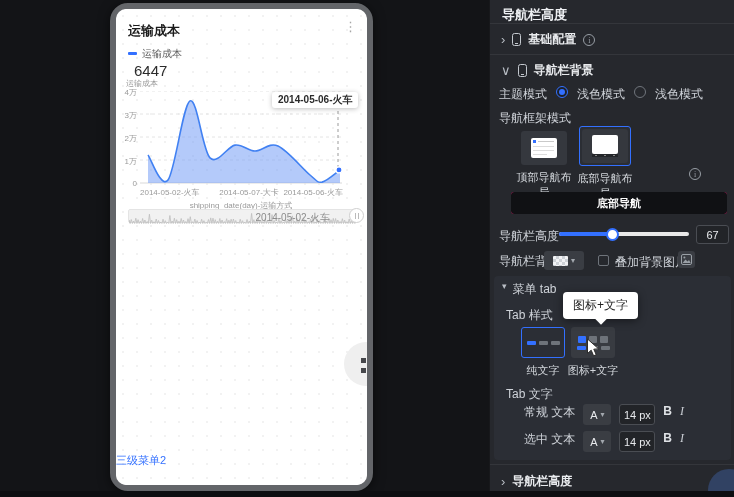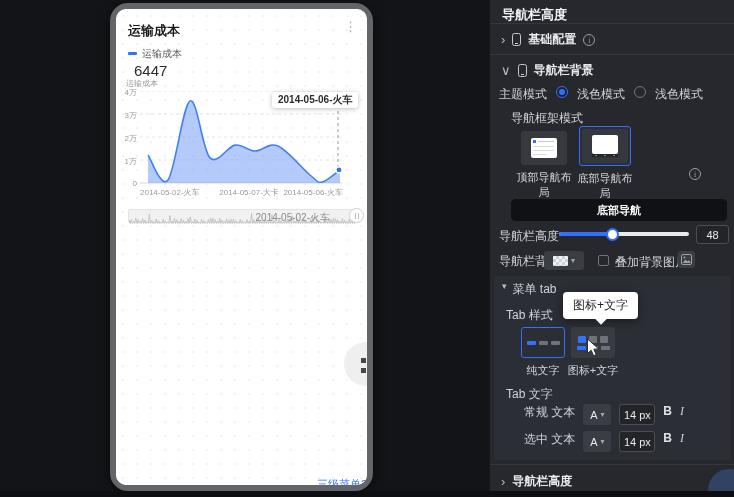--- a/index.html
+++ b/index.html
@@ -33,21 +33,21 @@
   }
   .minimap{
     position:absolute;background:#f1f1f1;border:1px solid #e4e4e4;border-radius:2px;box-sizing:border-box;
   }
   .minimap-label{position:absolute;right:26px;top:1px;font-size:10px;color:#8c8c8c;}
   .mm-handle{
     position:absolute;width:15px;height:15px;border-radius:50%;background:#fff;
     border:1px solid #cfcfcf;box-sizing:border-box;display:flex;align-items:center;justify-content:center;gap:2px;
   }
   .mm-handle i{display:block;width:1px;height:6px;background:#bbb;}
-  .footer-link{position:absolute;left:0;width:100%;text-align:right;font-size:11px;margin-top:24px;}
+  .footer-link{position:absolute;left:0;width:100%;text-align:left;font-size:11px;}
   .edge-circle{position:absolute;border-radius:50%;background:#efefef;}
   .edge-sq{position:absolute;width:5px;height:5px;background:#46474b;}
   
   .panel{
     position:absolute;left:489px;top:0;width:245px;height:497px;background:#26282d;
     border-left:1px solid #17181b;box-sizing:border-box;color:#cfd3d9;font-size:12px;
   }
   .panel .divider{position:absolute;left:0;right:0;height:1px;background:#34363b;}
   .p-title{position:absolute;left:12px;top:6px;font-size:13px;font-weight:bold;color:#eef0f3;}
   .sec-head{position:absolute;display:flex;align-items:center;gap:7px;cursor:default;}
@@ -57,21 +57,21 @@
   .phone-ico:after{content:"";position:absolute;left:2px;right:2px;bottom:1px;height:1px;background:#c4c9cf;}
   .info-ico{width:12px;height:12px;border:1px solid #979da4;border-radius:50%;color:#979da4;
     font-size:8px;line-height:11px;text-align:center;font-family:"Liberation Serif",serif;box-sizing:border-box;}
   .radio{width:12px;height:12px;border-radius:50%;box-sizing:border-box;display:inline-block;}
   .radio.on{border:1px solid #3370ff;background:#1d2128;position:relative;}
   .radio.on:after{content:"";position:absolute;left:2px;top:2px;width:6px;height:6px;border-radius:50%;background:#3370ff;}
   .radio.off{border:1px solid #70757c;background:transparent;}
   .tile{width:46px;height:34px;background:#35383e;border-radius:3px;position:relative;}
   .tile-sel-wrap{border:1px solid #3370ff;border-radius:3px;padding:2px;background:#2b2e34;}
   .opt-label{font-size:11px;color:#d4d8dd;text-align:center;}
-  .seg{position:absolute;display:flex;background:#be185d;border-radius:3px;overflow:hidden;margin-top:7px;}
+  .seg{position:absolute;display:flex;background:#be185d;border-radius:3px;overflow:hidden;}
   .seg>div{flex:1;display:flex;align-items:center;justify-content:center;font-size:11px;color:#dfe2e6;}
   .seg>.sel{background:#101114;border-radius:3px;font-weight:bold;color:#fff;}
   .slider-track{position:absolute;height:4px;border-radius:2px;background:#e9e9e9;}
   .slider-fill{position:absolute;height:4px;border-radius:2px;background:#3370ff;}
   .slider-thumb{position:absolute;width:13px;height:13px;border-radius:50%;background:#fff;border:2px solid #3370ff;box-sizing:border-box;}
   .num-box{position:absolute;background:#222428;border:1px solid #4a4d53;border-radius:3px;
     color:#e8eaed;font-size:11px;display:flex;align-items:center;justify-content:center;box-sizing:border-box;}
   .dd-box{position:absolute;background:#3a3d43;border-radius:3px;display:flex;align-items:center;justify-content:center;gap:3px;box-sizing:border-box;}
   .dd-arrow{font-size:8px;color:#a3a8ae;}
   .checker{width:15px;height:10px;border-radius:1px;
@@ -134,20 +134,21 @@
       <path id="line-path" fill="none" stroke="#4181f2" stroke-width="1.6" d="M8.0,63.9 C11.3,68.1 21.0,98.0 28.0,89.0 C35.0,80.0 43.0,13.6 50.0,9.9 C57.1,6.2 62.5,59.6 70.0,66.9 C77.5,74.3 87.5,55.2 95.0,54.1 C102.5,52.9 107.8,59.9 114.9,60.0 C122.1,60.2 128.8,51.0 138.0,55.0 C147.2,59.0 162.7,77.9 170.0,84.0 C177.4,90.0 177.0,91.9 182.0,91.1 C186.9,90.2 197.0,80.9 200.0,78.9"></path>
       <line id="marker-line" stroke="#9b9b9b" stroke-width="1" stroke-dasharray="3,3" x1="198" x2="198" y1="14" y2="75.89"></line>
       <circle id="marker-dot" r="3" fill="#3370ff" stroke="#fff" stroke-width="1.2" cx="199" cy="78.89"></circle>
     </svg>
 
     <div class="chart-tooltip" style="left:156px;top:83px;">2014-05-06-火车</div>
 
     <span class="abs axis-sm" style="left:24px;top:178px;">2014-05-02-火车</span>
     <span class="abs axis-sm" style="left:78px;top:178px;width:110px;text-align:center;">2014-05-07-大卡</span>
     <span class="abs axis-sm" style="right:24px;top:178px;">2014-05-06-火车</span>
+    <span class="abs axis-sm" style="left:0;top:191px;width:250px;text-align:center;">shipping_date(day)-运输方式</span>
 
     <div class="minimap" style="left:12px;top:200px;width:229px;height:14px;">
       <svg width="227" height="12" viewBox="0 0 200 12" preserveAspectRatio="none">
         <path id="mm-noise" stroke="#bfbfbf" stroke-width="0.8" fill="none" d="M0,11 L0,8.0 L1,11.5 L2,7.5 L3,11.5 L4,9.0 L5,11.5 L6,6.2 L7,11.5 L8,7.7 L9,11.5 L10,9.2 L11,11.5 L12,6.5 L13,11.5 L14,8.0 L15,11.5 L16,9.5 L17,11.5 L18,2.2 L19,11.5 L20,8.2 L21,11.5 L22,9.7 L23,11.5 L24,7.0 L25,11.5 L26,8.5 L27,11.5 L28,10.0 L29,11.5 L30,7.2 L31,11.5 L32,8.7 L33,11.5 L34,10.2 L35,11.5 L36,3.5 L37,11.5 L38,9.0 L39,11.5 L40,6.2 L41,11.5 L42,7.7 L43,11.5 L44,9.2 L45,11.5 L46,6.5 L47,11.5 L48,8.0 L49,11.5 L50,9.5 L51,11.5 L52,6.7 L53,11.5 L54,4.7 L55,11.5 L56,9.7 L57,11.5 L58,7.0 L59,11.5 L60,8.5 L61,11.5 L62,10.0 L63,11.5 L64,7.2 L65,11.5 L66,8.7 L67,11.5 L68,10.2 L69,11.5 L70,7.5 L71,11.5 L72,5.9 L73,11.5 L74,6.2 L75,11.5 L76,7.7 L77,11.5 L78,9.2 L79,11.5 L80,6.5 L81,11.5 L82,8.0 L83,11.5 L84,9.5 L85,11.5 L86,6.7 L87,11.5 L88,8.2 L89,11.5 L90,7.2 L91,11.5 L92,7.0 L93,11.5 L94,8.5 L95,11.5 L96,10.0 L97,11.5 L98,7.2 L99,11.5 L100,8.7 L101,11.5 L102,10.2 L103,11.5 L104,7.5 L105,11.5 L106,9.0 L107,11.5 L108,1.4 L109,11.5 L110,7.7 L111,11.5 L112,9.2 L113,11.5 L114,6.5 L115,11.5 L116,8.0 L117,11.5 L118,9.5 L119,11.5 L120,6.7 L121,11.5 L122,8.2 L123,11.5 L124,9.7 L125,11.5 L126,2.6 L127,11.5 L128,8.5 L129,11.5 L130,10.0 L131,11.5 L132,7.2 L133,11.5 L134,8.7 L135,11.5 L136,10.2 L137,11.5 L138,7.5 L139,11.5 L140,9.0 L141,11.5 L142,6.2 L143,11.5 L144,3.9 L145,11.5 L146,9.2 L147,11.5 L148,6.5 L149,11.5 L150,8.0 L151,11.5 L152,9.5 L153,11.5 L154,6.7 L155,11.5 L156,8.2 L157,11.5 L158,9.7 L159,11.5 L160,7.0 L161,11.5 L162,5.1 L163,11.5 L164,10.0 L165,11.5 L166,7.2 L167,11.5 L168,8.7 L169,11.5 L170,10.2 L171,11.5 L172,7.5 L173,11.5 L174,9.0 L175,11.5 L176,6.2 L177,11.5 L178,7.7 L179,11.5 L180,6.4 L181,11.5 L182,6.5 L183,11.5 L184,8.0 L185,11.5 L186,9.5 L187,11.5 L188,6.7 L189,11.5 L190,8.2 L191,11.5 L192,9.7 L193,11.5 L194,7.0 L195,11.5 L196,8.5 L197,11.5 L198,7.6 L199,11.5 L200,7.2 L201,11.5"></path>
       </svg>
       <span class="minimap-label">2014-05-02-火车</span>
     </div>
     <div class="mm-handle" style="left:233px;top:199px;">
         <i></i>
         <i></i>
@@ -180,21 +181,21 @@
   </div>
 
   <div class="row-flex" style="left:9px;top:86px;height:16px;gap:9px;">
     <span>主题模式</span>
     <span class="radio on"></span>
     <span>浅色模式</span>
     <span class="radio off"></span>
     <span>浅色模式</span>
   </div>
 
-  <span class="abs" style="left:9px;top:110px;margin-left:12px;">导航框架模式</span>
+  <span class="abs" style="left:9px;top:110px;">导航框架模式</span>
 
   <div class="abs" style="left:22px;top:128px;width:64px;display:flex;flex-direction:column;align-items:center;gap:5px;">
     <div class="tile" style="margin-top:3px;">
       <div style="position:absolute;left:10px;top:7px;width:26px;height:20px;background:#fff;border-radius:2px;">
         <div style="position:absolute;left:2px;top:2px;width:3px;height:3px;background:#3370ff;"></div>
         <div style="position:absolute;left:7px;top:3px;width:16px;height:1px;background:#c9c9c9;"></div>
         <div style="position:absolute;left:2px;top:8px;width:21px;height:1px;background:#dcdcdc;"></div>
         <div style="position:absolute;left:2px;top:12px;width:21px;height:1px;background:#dcdcdc;"></div>
         <div style="position:absolute;left:2px;top:16px;width:14px;height:1px;background:#dcdcdc;"></div>
       </div>
@@ -219,21 +220,21 @@
   <span class="info-ico abs" style="left:199px;top:168px;">i</span>
 
   <div class="seg" style="left:21px;top:192px;width:216px;height:22px;">
     <div class="sel">底部导航</div>
   </div>
 
   <span class="abs" style="left:9px;top:228px;">导航栏高度</span>
   <div class="slider-track" style="left:69px;top:232px;width:130px;"></div>
   <div class="slider-fill" style="left:69px;top:232px;width:53px;"></div>
   <div class="slider-thumb" style="left:116px;top:228px;"></div>
-  <div class="num-box" style="left:206px;top:225px;width:33px;height:19px;">48</div>
+  <div class="num-box" style="left:206px;top:225px;width:33px;height:19px;">67</div>
 
   <span class="abs" style="left:9px;top:253px;">导航栏背景</span>
   <div class="dd-box" style="left:54px;top:251px;width:40px;height:19px;">
     <span class="checker"></span>
     <span class="dd-arrow">▾</span>
   </div>
   <span class="checkbox abs" style="left:108px;top:255px;"></span>
   <span class="abs" style="left:125px;top:254px;">叠加背景图片</span>
   <div class="img-btn" style="left:188px;top:251px;">
     <svg width="11" height="11" viewBox="0 0 11 11">

